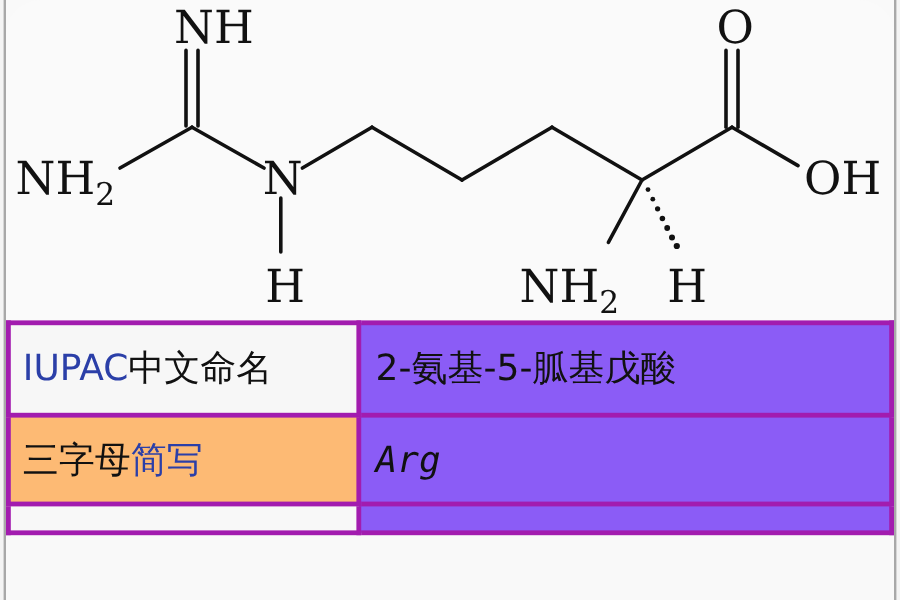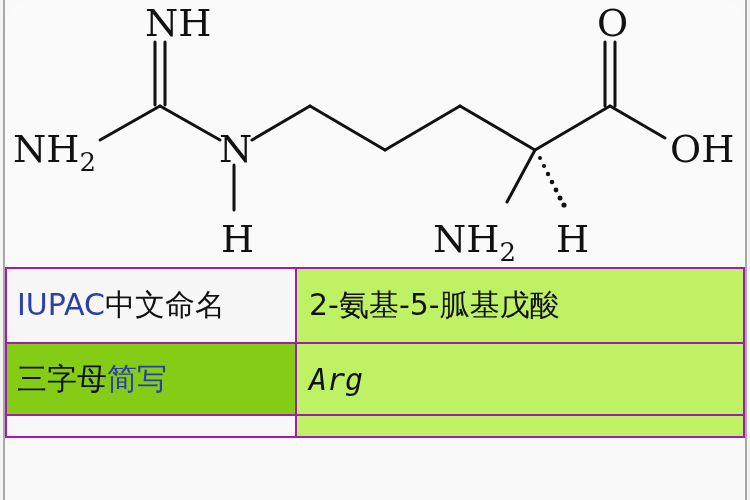--- a/index.html
+++ b/index.html
@@ -23,31 +23,31 @@
     font-family: "DejaVu Serif", serif;
     font-size: 38px;
     fill: #111;
   }
   .atom-sub { font-size: 26px; }
   table.info {
     position: absolute; left: 0; top: 267px;
     width: 740px; border-collapse: collapse;
   }
   table.info td {
-    border: 2px solid #a21caf;
+    border: 4px solid #a21caf;
     font-size: 30px; color: #111;
     padding: 0 0 0 10px;
     vertical-align: middle;
   }
   table.info td.label { width: 278px; }
-  table.info td.value { background: #bef264; padding-left: 12px; }
+  table.info td.value { background: #8b5cf6; padding-left: 12px; }
   tr.r1 td { height: 73px; }
   tr.r2 td, tr.r3 td { height: 70px; }
   tr.r1 td.label { background: #f7f7f7; }
-  tr.r2 td.label, tr.r3 td.label { background: #84cc16; }
+  tr.r2 td.label, tr.r3 td.label { background: #fdba74; }
   tr.r4 td { height: 20px; }
   tr.r4 td.label { background: #f8f8f8; }
   .link { color: #2b3fa8; }
   .mono { font-family: "DejaVu Sans Mono", monospace; font-size: 28px; font-style: italic; }
 </style>
 </head>
 <body>
 
 <div class="frame">
 

